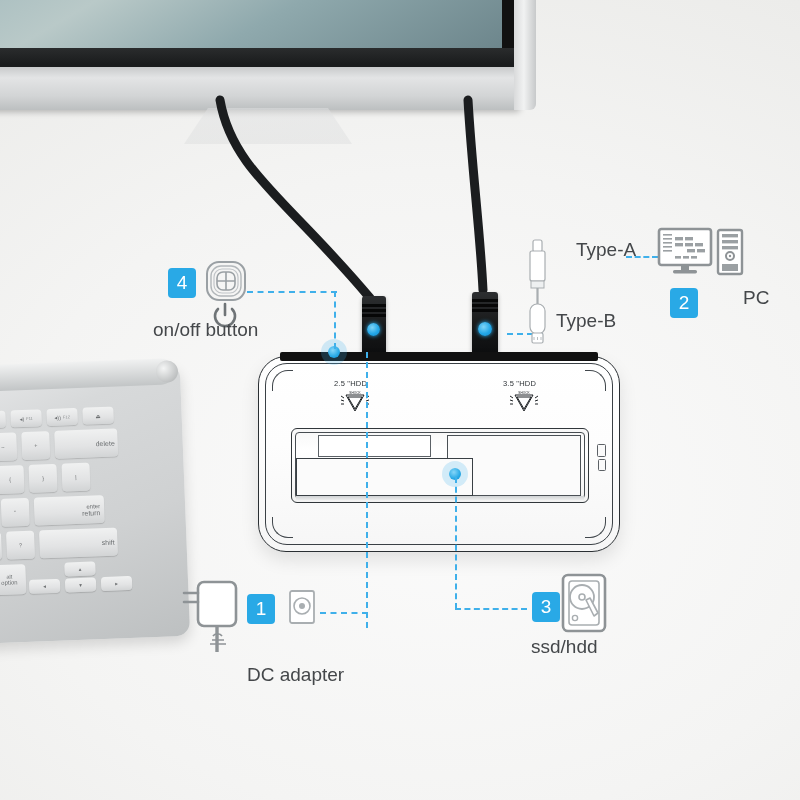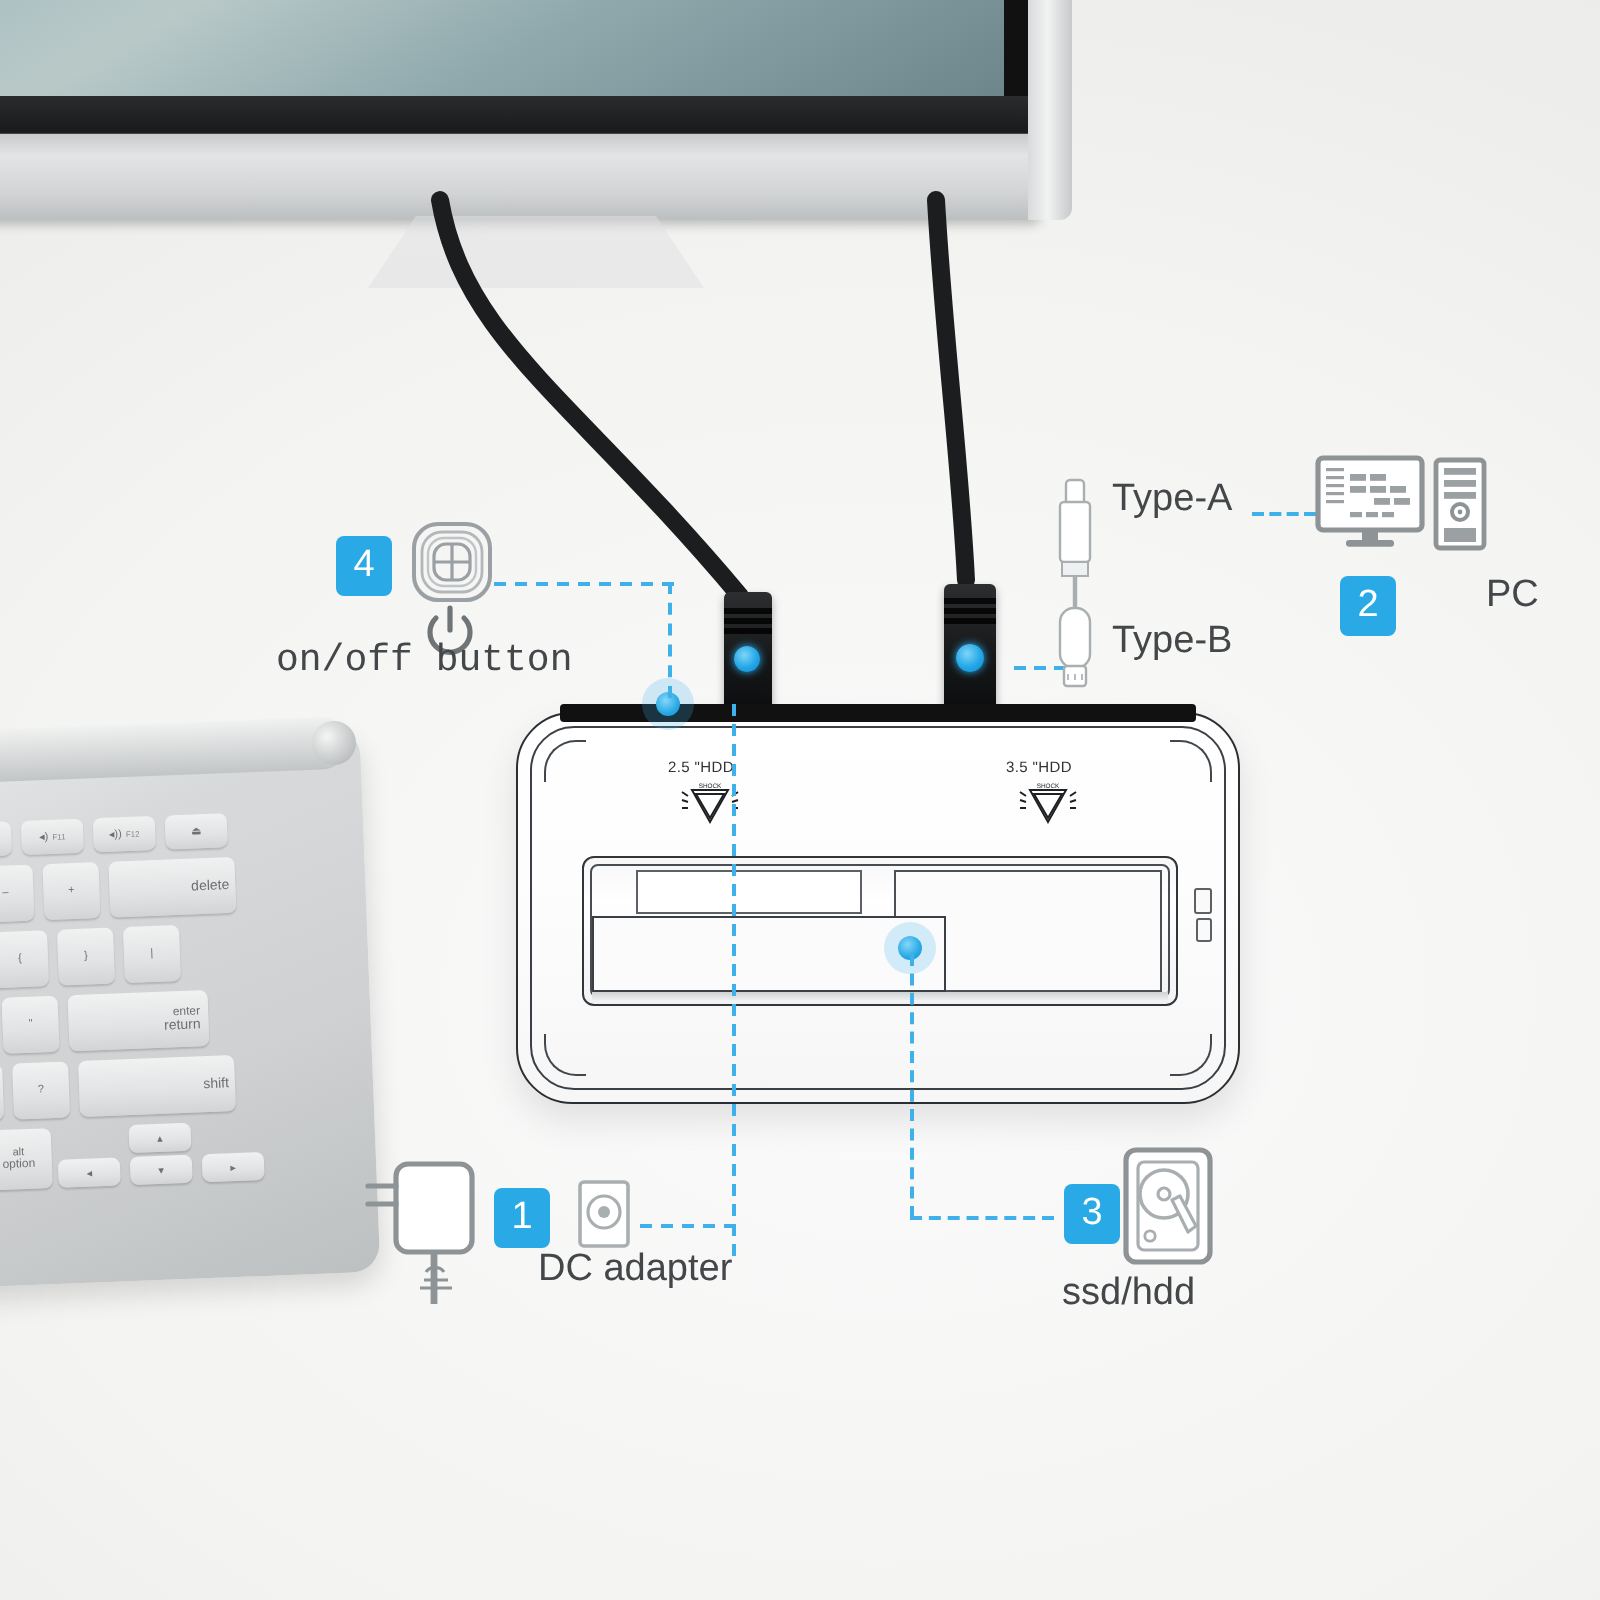--- a/index.html
+++ b/index.html
@@ -270,32 +270,32 @@
     <rect x="3" y="3" width="38" height="38" rx="12" fill="none" stroke="#9aa0a4" stroke-width="2"></rect>
     <rect x="7" y="7" width="30" height="30" rx="10" fill="none" stroke="#b2b7ba" stroke-width="1.4"></rect>
     <rect x="10" y="10" width="24" height="24" rx="8" fill="none" stroke="#c0c4c7" stroke-width="1.2"></rect>
     <rect x="13" y="13" width="18" height="18" rx="6" fill="none" stroke="#9aa0a4" stroke-width="1.6"></rect>
     <path d="M22,13 L22,31 M13,22 L31,22" stroke="#9aa0a4" stroke-width="1.6"></path>
   </svg>
   <svg class="ico" style="left:208px;top:300px;width:34px;height:34px;" viewBox="0 0 34 34">
     <path d="M10,9 A10,10 0 1,0 24,9" fill="none" stroke="#6f7477" stroke-width="2.6" stroke-linecap="round"></path>
     <path d="M17,4 L17,15" fill="none" stroke="#6f7477" stroke-width="2.6" stroke-linecap="round"></path>
   </svg>
-  <div class="clabel" style="left:138px;top:319px;font-family:Liberation Mono, monospace;">on/off button</div>
+  <div class="clabel" style="left:153px;top:319px;">on/off button</div>
 
   <svg class="ico" style="left:521px;top:238px;width:34px;height:108px;" viewBox="0 0 34 108">
     <rect x="12" y="2" width="9" height="12" rx="2" fill="#fff" stroke="#a9aeb1" stroke-width="1.2"></rect>
     <rect x="9" y="13" width="15" height="30" rx="2" fill="#fff" stroke="#a9aeb1" stroke-width="1.2"></rect>
     <rect x="10" y="43" width="13" height="7" fill="#eef0f1" stroke="#a9aeb1" stroke-width="1"></rect>
     <path d="M16.5,50 L16.5,66" stroke="#a9aeb1" stroke-width="2.2" fill="none"></path>
     <rect x="9" y="66" width="15" height="30" rx="7" fill="#fff" stroke="#a9aeb1" stroke-width="1.2"></rect>
     <rect x="11" y="95" width="11" height="10" rx="1.5" fill="#fff" stroke="#a9aeb1" stroke-width="1.2"></rect>
     <path d="M13,99 L13,102 M16.5,99 L16.5,102 M20,99 L20,102" stroke="#b8bcbf" stroke-width="1"></path>
   </svg>
-  <div class="clabel" style="left:556px;top:239px;">Type-A</div>
+  <div class="clabel" style="left:576px;top:239px;">Type-A</div>
   <div class="clabel" style="left:556px;top:310px;">Type-B</div>
 
   <svg class="ico" style="left:657px;top:227px;width:56px;height:50px;" viewBox="0 0 56 50">
     <rect x="2" y="2" width="52" height="36" rx="2.5" fill="#fff" stroke="#8e9396" stroke-width="2.6"></rect>
     <g fill="#9ba0a3">
       <rect x="6" y="7" width="9" height="1.6"></rect>
         <rect x="6" y="11" width="9" height="1.6"></rect>
       <rect x="6" y="15" width="9" height="1.6"></rect>
         <rect x="6" y="19" width="9" height="1.6"></rect>
       <rect x="6" y="23" width="9" height="1.6"></rect>
@@ -334,21 +334,21 @@
     <g stroke="#8e9396" stroke-width="1.6" fill="none">
       <path d="M30,62 h12 M28,66 h16 M31,58 a5,4 0 0,1 9,0"></path>
     </g>
   </svg>
   <div class="badge" style="left:247px;top:594px;">1</div>
   <svg class="ico" style="left:288px;top:589px;width:28px;height:36px;" viewBox="0 0 28 36">
     <rect x="2" y="2" width="24" height="32" rx="2" fill="#fff" stroke="#a9aeb1" stroke-width="1.8"></rect>
     <circle cx="14" cy="17" r="8" fill="none" stroke="#a9aeb1" stroke-width="1.6"></circle>
     <circle cx="14" cy="17" r="3" fill="#a9aeb1"></circle>
   </svg>
-  <div class="clabel" style="left:247px;top:624px;margin-left:22px;">DC adapter</div>
+  <div class="clabel" style="left:247px;top:664px;">DC adapter</div>
 
   <div class="badge" style="left:532px;top:592px;">3</div>
   <svg class="ico" style="left:560px;top:572px;width:48px;height:62px;" viewBox="0 0 48 62">
     <rect x="3" y="3" width="42" height="56" rx="5" fill="#fff" stroke="#8e9396" stroke-width="2.6"></rect>
     <rect x="9" y="9" width="30" height="44" rx="3" fill="none" stroke="#a9aeb1" stroke-width="1.6"></rect>
     <circle cx="22" cy="25" r="12" fill="none" stroke="#a9aeb1" stroke-width="1.8"></circle>
     <circle cx="22" cy="25" r="3" fill="none" stroke="#a9aeb1" stroke-width="1.6"></circle>
     <path d="M26,28 L34,44 L38,41 L30,26 Z" fill="#fff" stroke="#a9aeb1" stroke-width="1.6" stroke-linejoin="round"></path>
     <circle cx="15" cy="46" r="2.6" fill="none" stroke="#a9aeb1" stroke-width="1.4"></circle>
   </svg>

